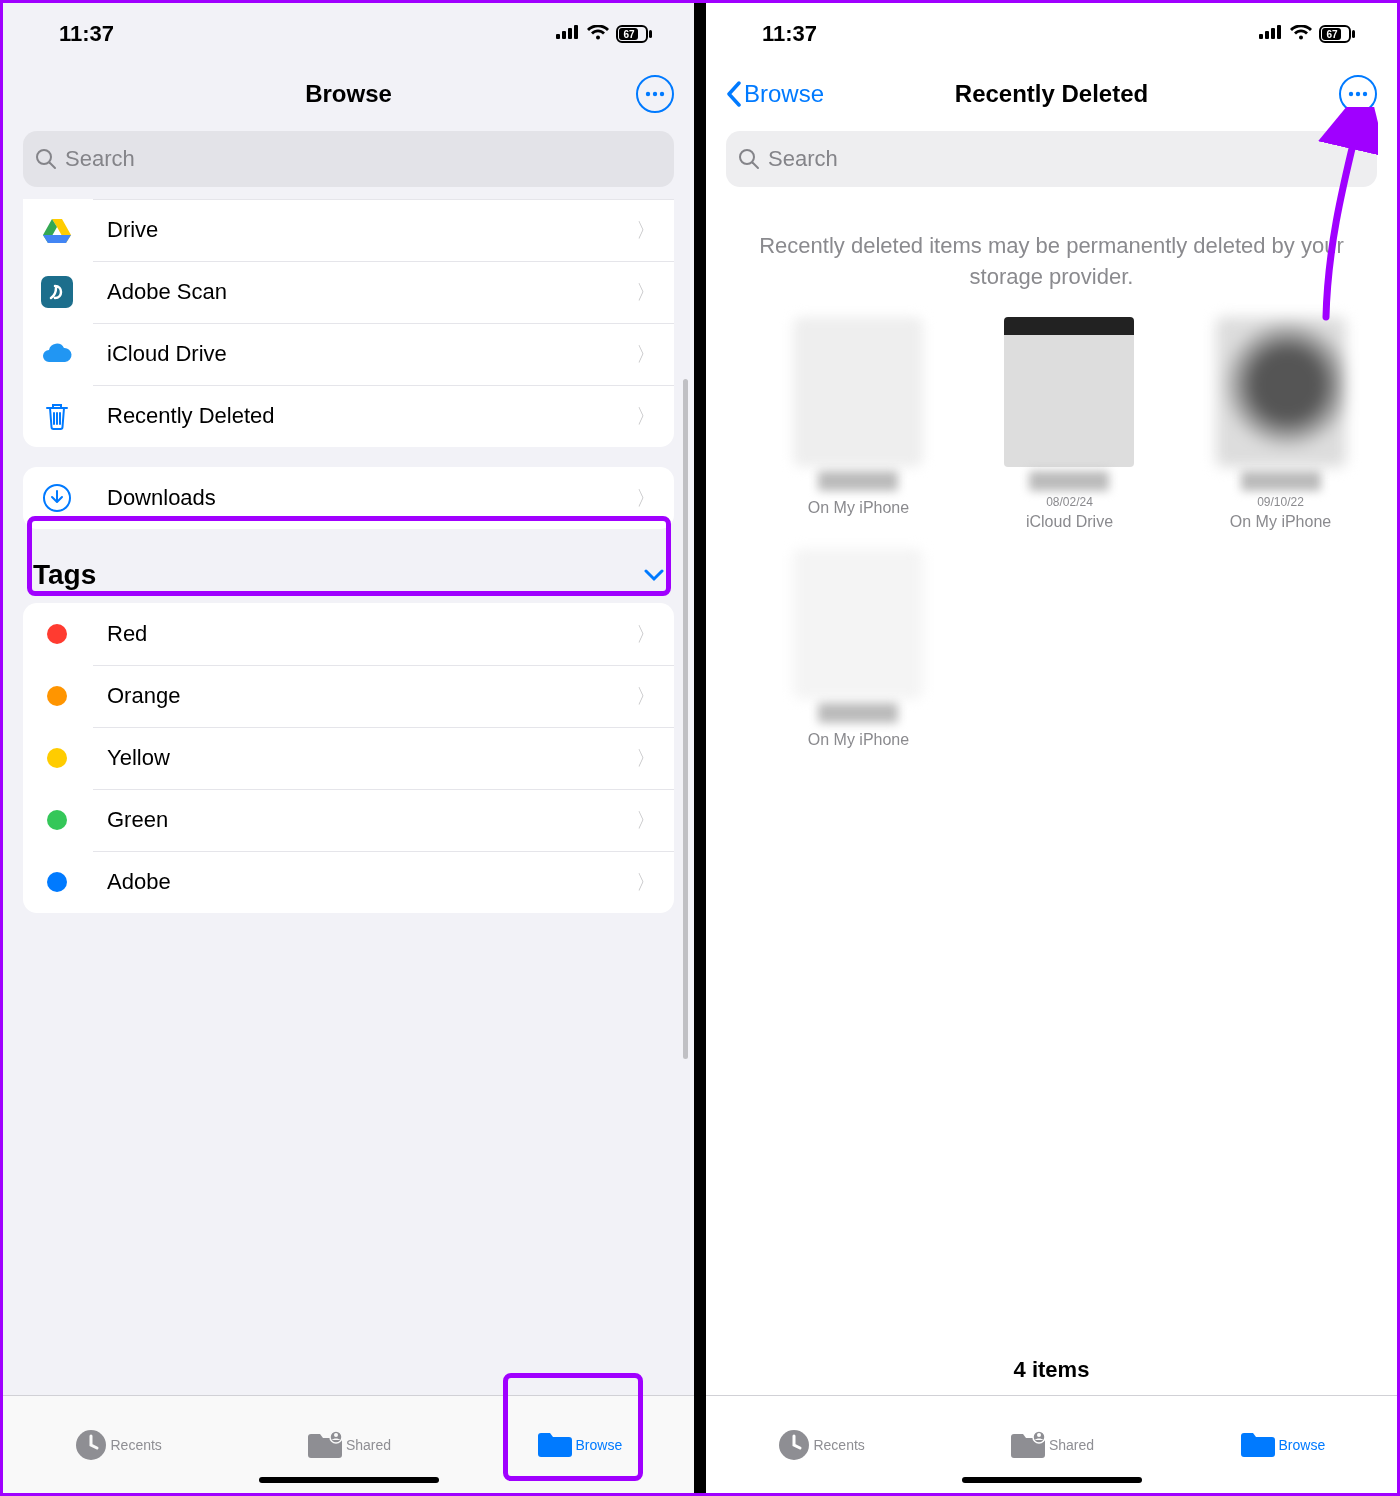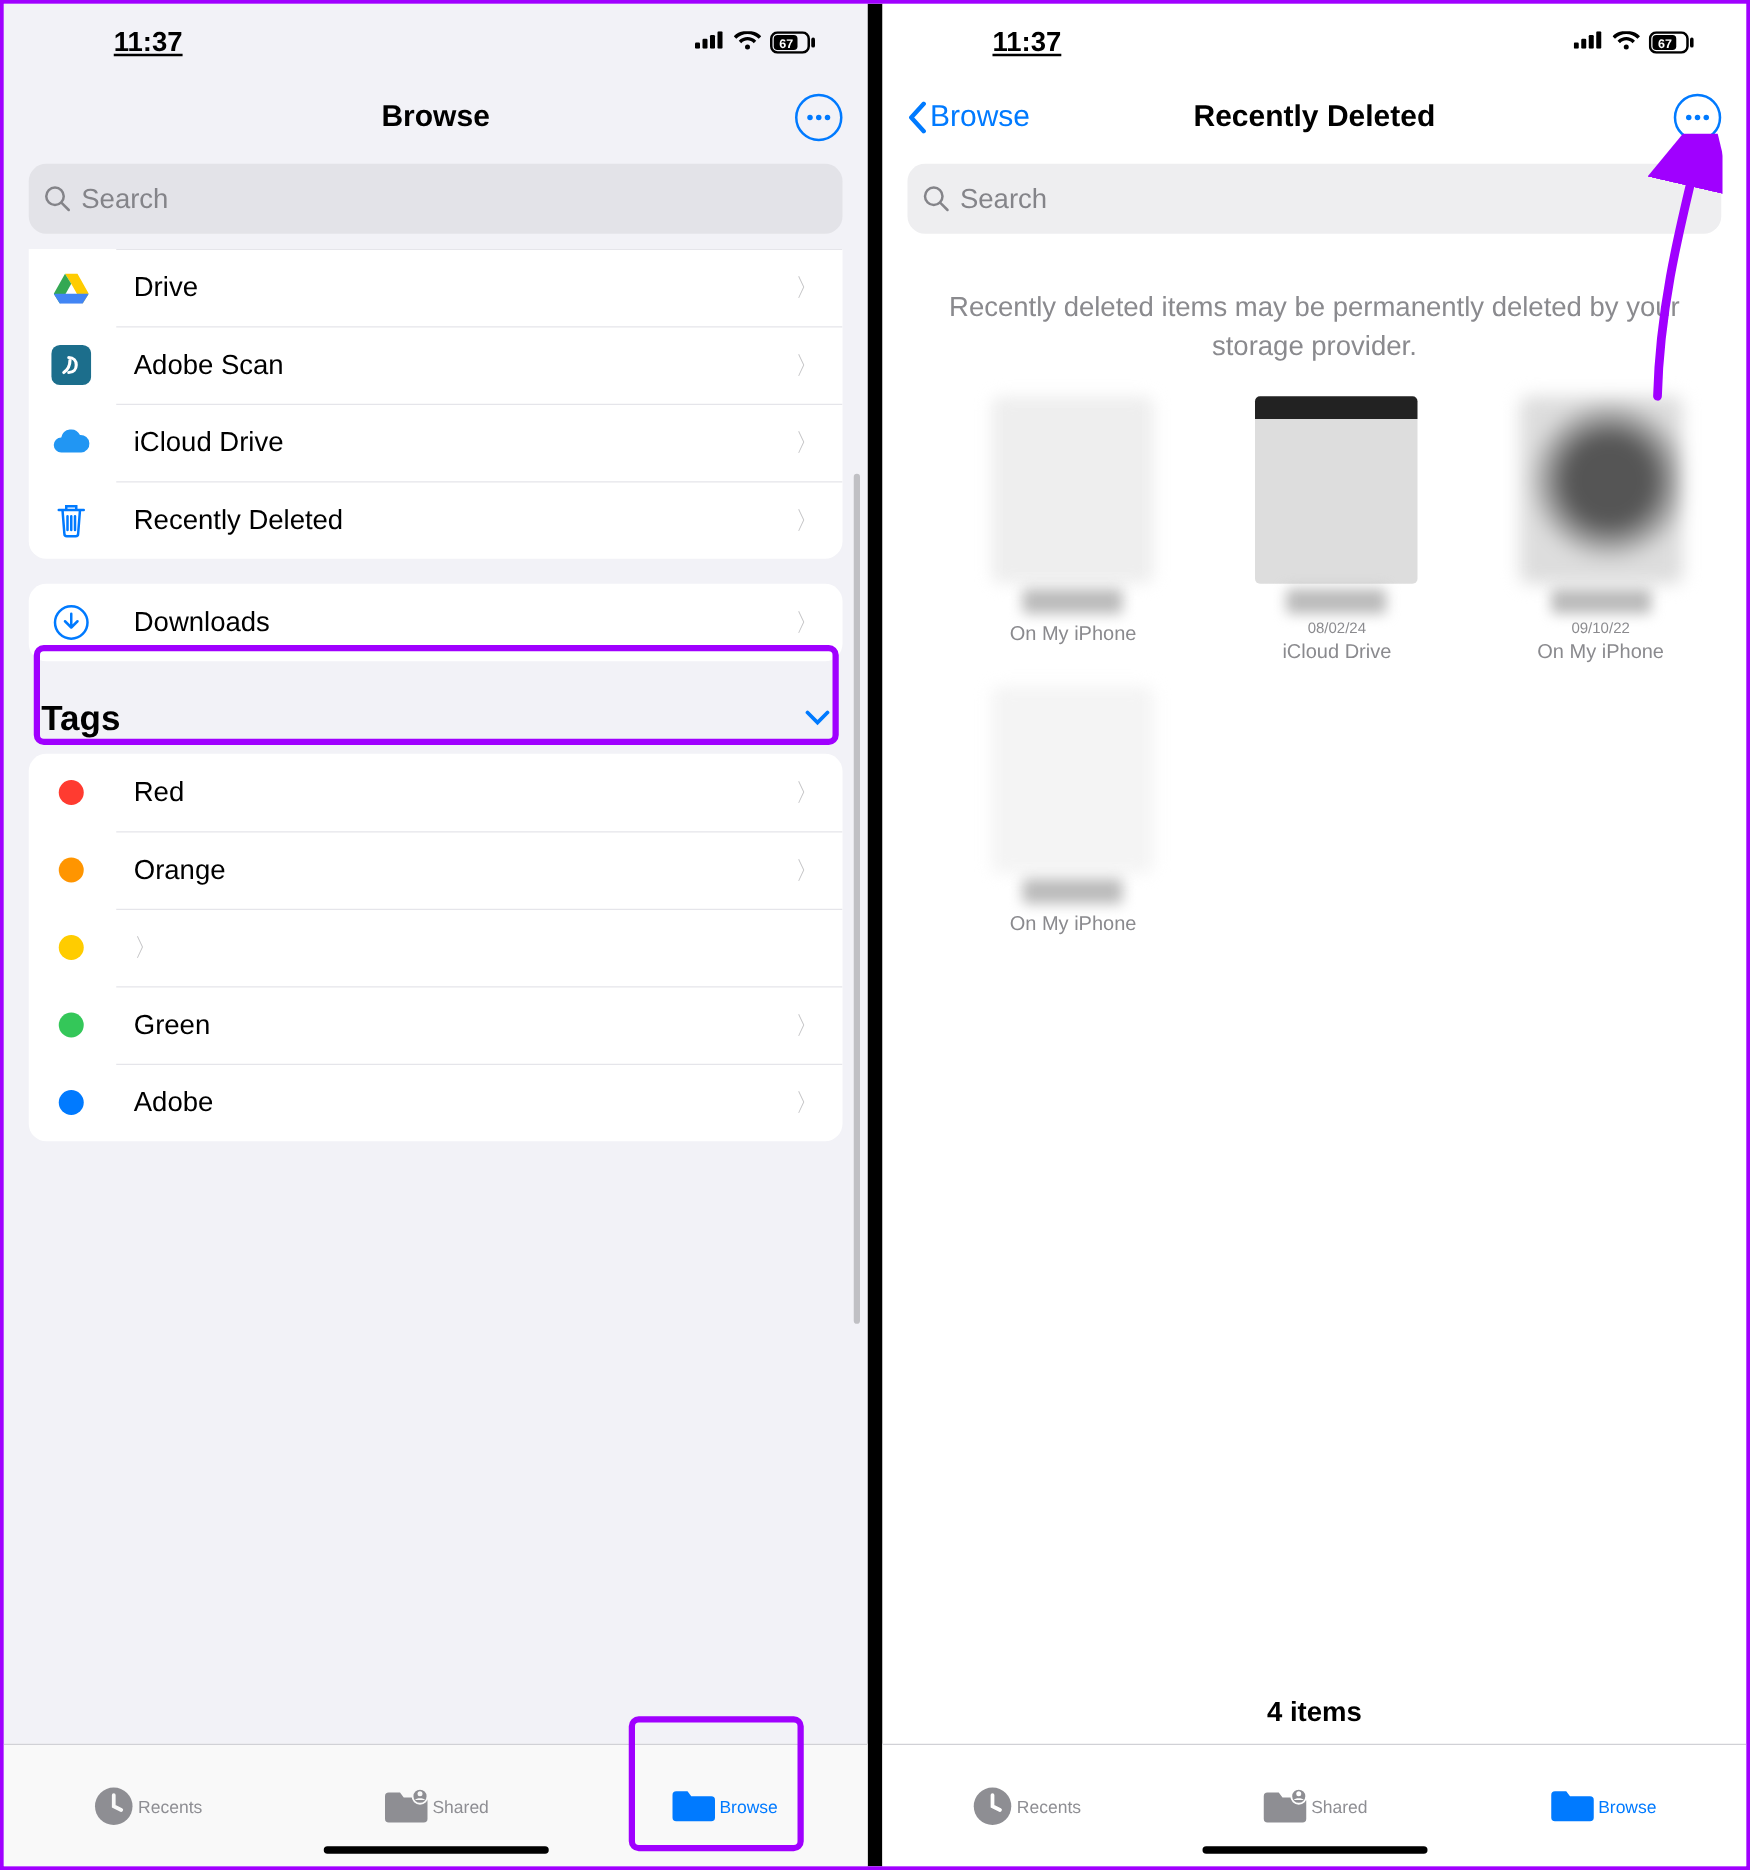--- a/index.html
+++ b/index.html
@@ -1,19 +1,19 @@
 <!DOCTYPE html>
 <html><head>
 <meta charset="utf-8">
 <style>
 * { margin:0; padding:0; box-sizing:border-box; font-family:-apple-system,BlinkMacSystemFont,"SF Pro Text","Helvetica Neue",sans-serif; -webkit-font-smoothing:antialiased; }
 body { background:#fff; width:1400px; height:1496px; display:flex; border:3px solid #a000ff; }
 .screen { position:relative; width:694px; height:1490px; background:#f2f2f7; display:flex; flex-direction:column; }
 .divider { width:12px; background:#000; }
-.status-bar { height:62px; display:flex; justify-content:space-between; align-items:center; padding:0 42px 0 88px; font-size:22px; font-weight:600;text-decoration:underline; }
+.status-bar { height:62px; display:flex; justify-content:space-between; align-items:center; padding:0 42px 0 56px; font-size:22px; font-weight:600; }
 .status-icons { display:flex; align-items:flex-start; gap:7px; }
 .nav-bar { height:58px; display:flex; align-items:center; justify-content:center; position:relative; padding:0 20px; }
 .nav-title { font-size:24px; font-weight:600; }
 .nav-back { position:absolute; left:20px; display:flex; align-items:center; color:#007aff; font-size:24px; gap:2px; }
 .more-btn { position:absolute; right:20px; width:38px; height:38px; border:2.5px solid #007aff; border-radius:50%; display:flex; align-items:center; justify-content:center; color:#007aff; }
 .search-bar { margin:8px 20px 12px; background:#e3e3e8; border-radius:14px; height:56px; display:flex; align-items:center; padding:0 12px; gap:8px; color:#848489; font-size:22px; }
 .content { flex:1; overflow:hidden; padding:0 0; }
 .scrollarea { height:100%; overflow-y:auto; padding:0 20px 12px; }
 .list { background:#fff; border-radius:14px; overflow:hidden; margin-bottom:20px; }
 .row { display:flex; align-items:center; height:62px; padding:0 18px; gap:34px; position:relative; }
@@ -163,20 +163,21 @@
           <span class="row-icon">
               <span class="dot" style="background:#ff9500"></span>
             </span>
           <span class="row-label">Orange</span>
           <span class="chev">〉</span>
         </div>
         <div class="row">
           <span class="row-icon">
               <span class="dot" style="background:#ffcc00"></span>
             </span>
+          <span class="row-label">Yellow</span>
           <span class="chev">〉</span>
         </div>
         <div class="row">
           <span class="row-icon">
               <span class="dot" style="background:#34c759"></span>
             </span>
           <span class="row-label">Green</span>
           <span class="chev">〉</span>
         </div>
         <div class="row">

